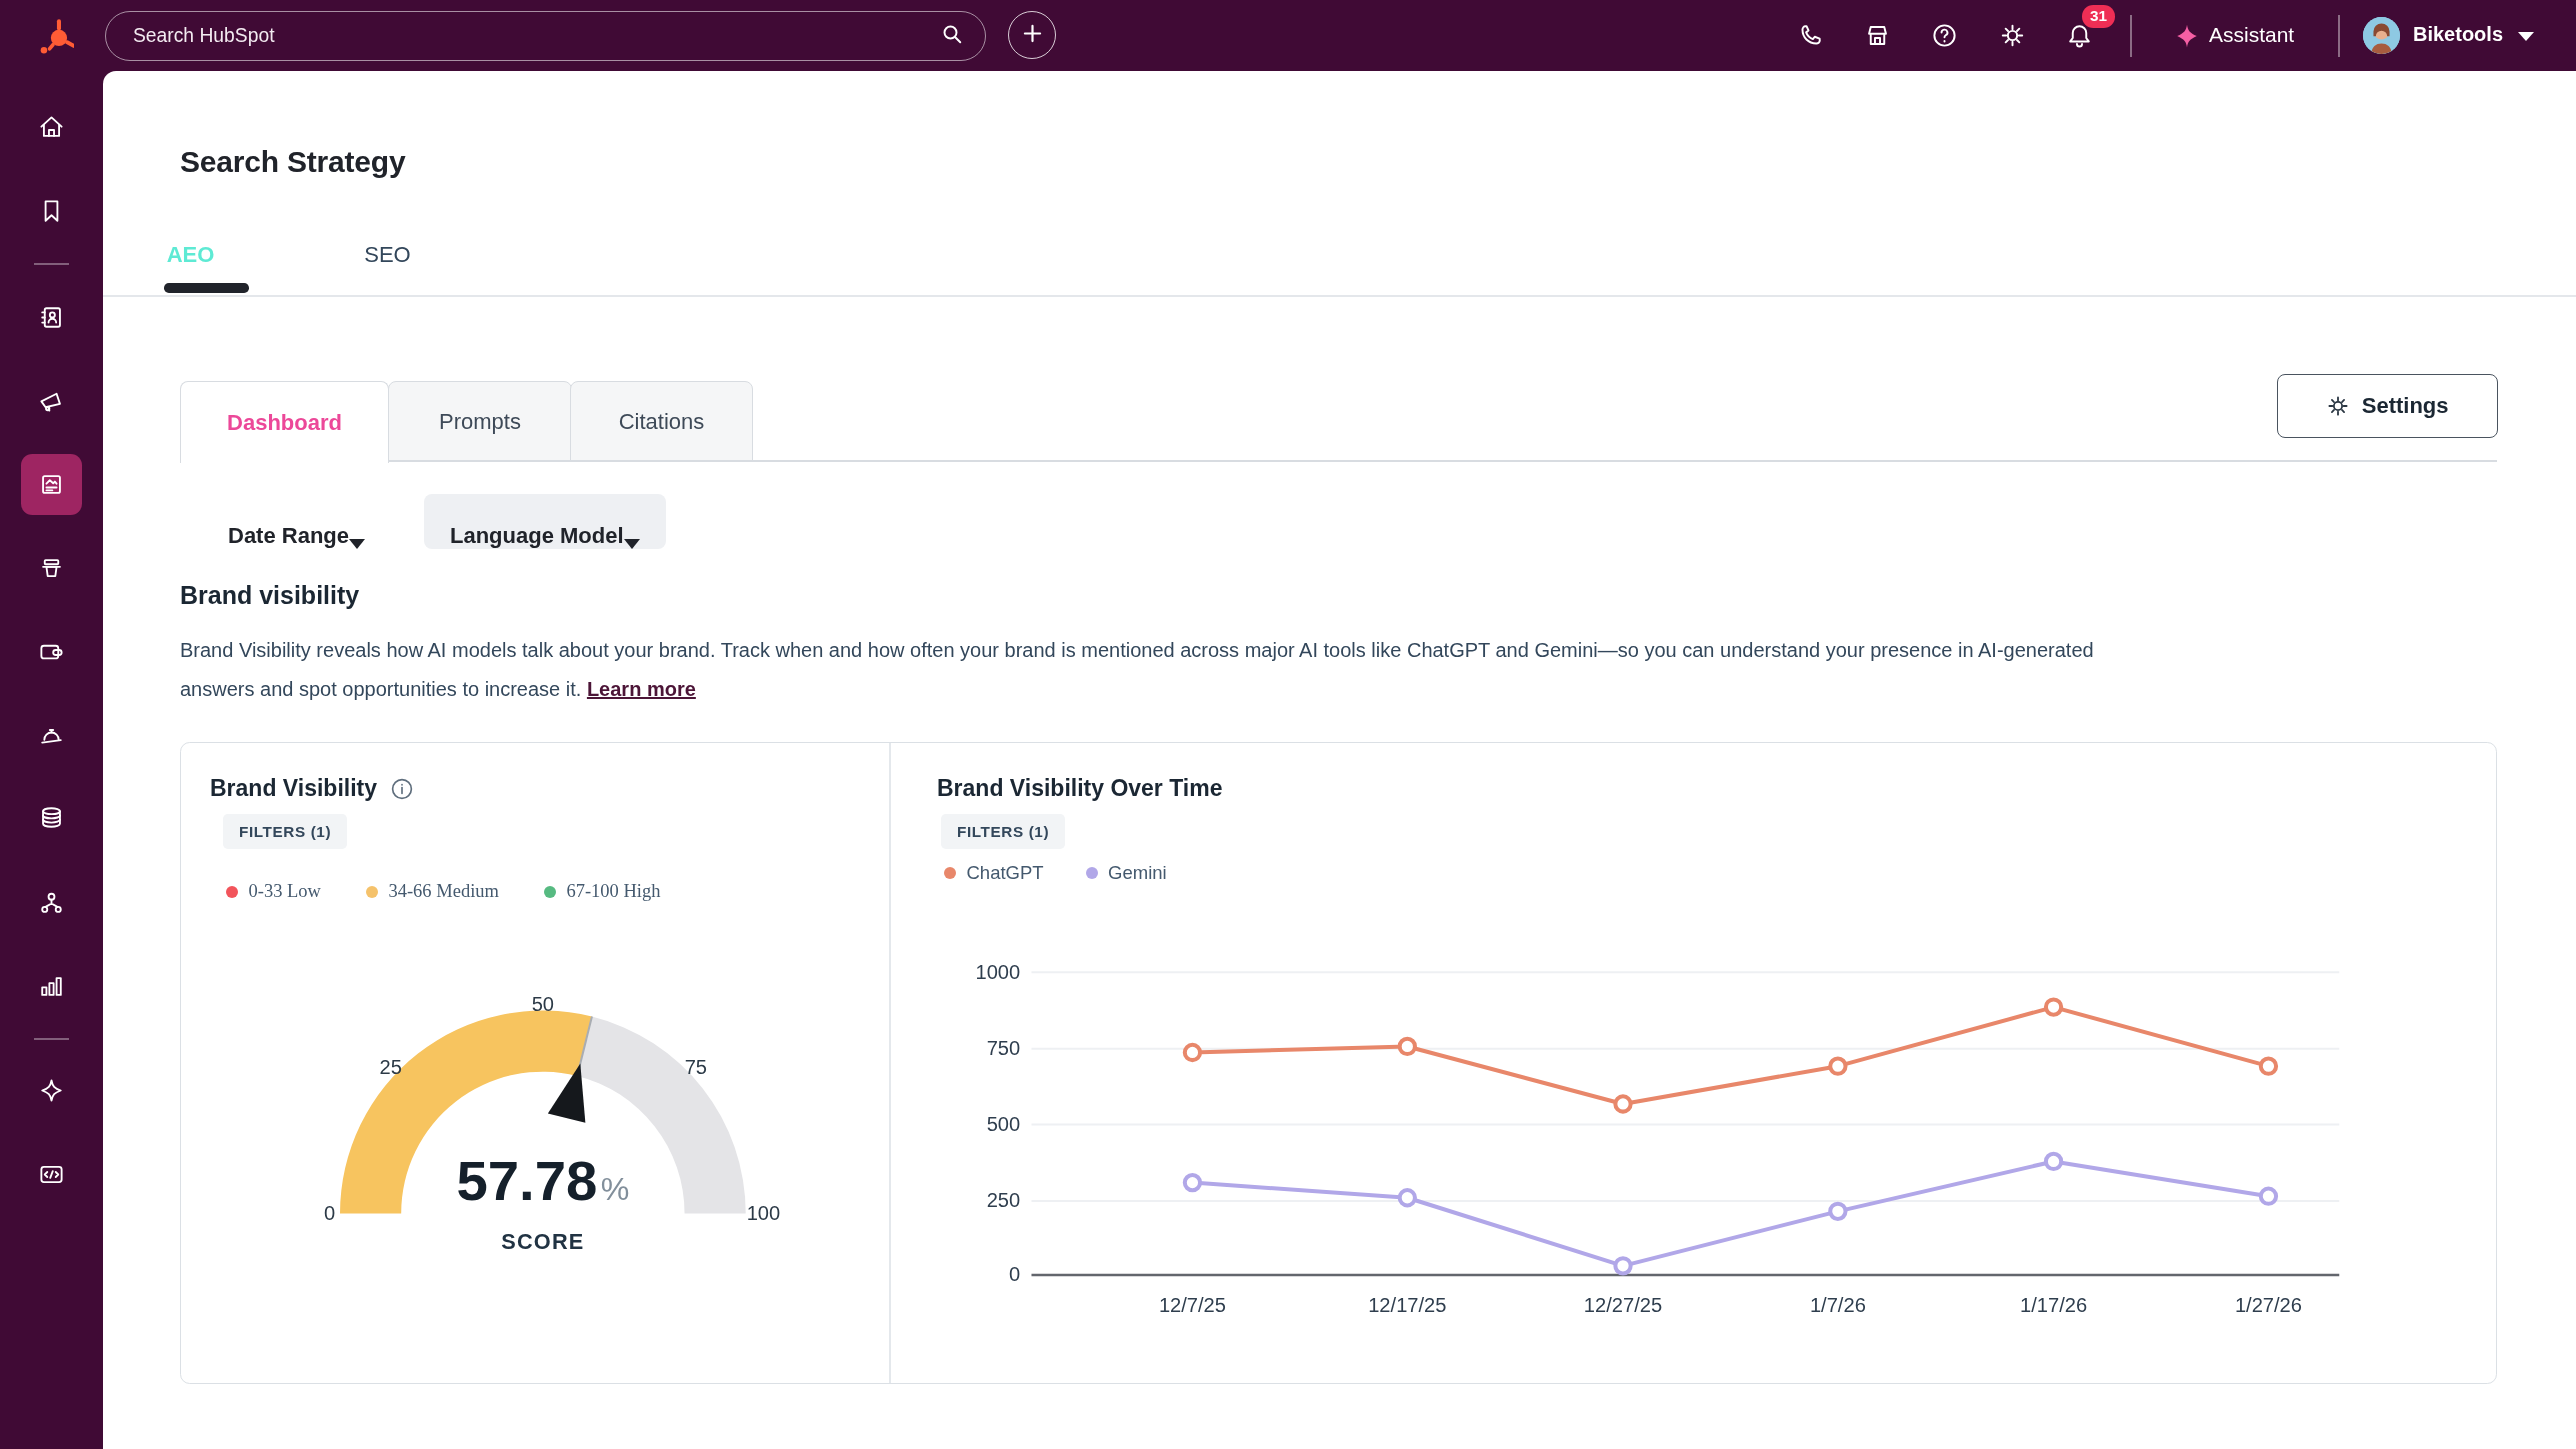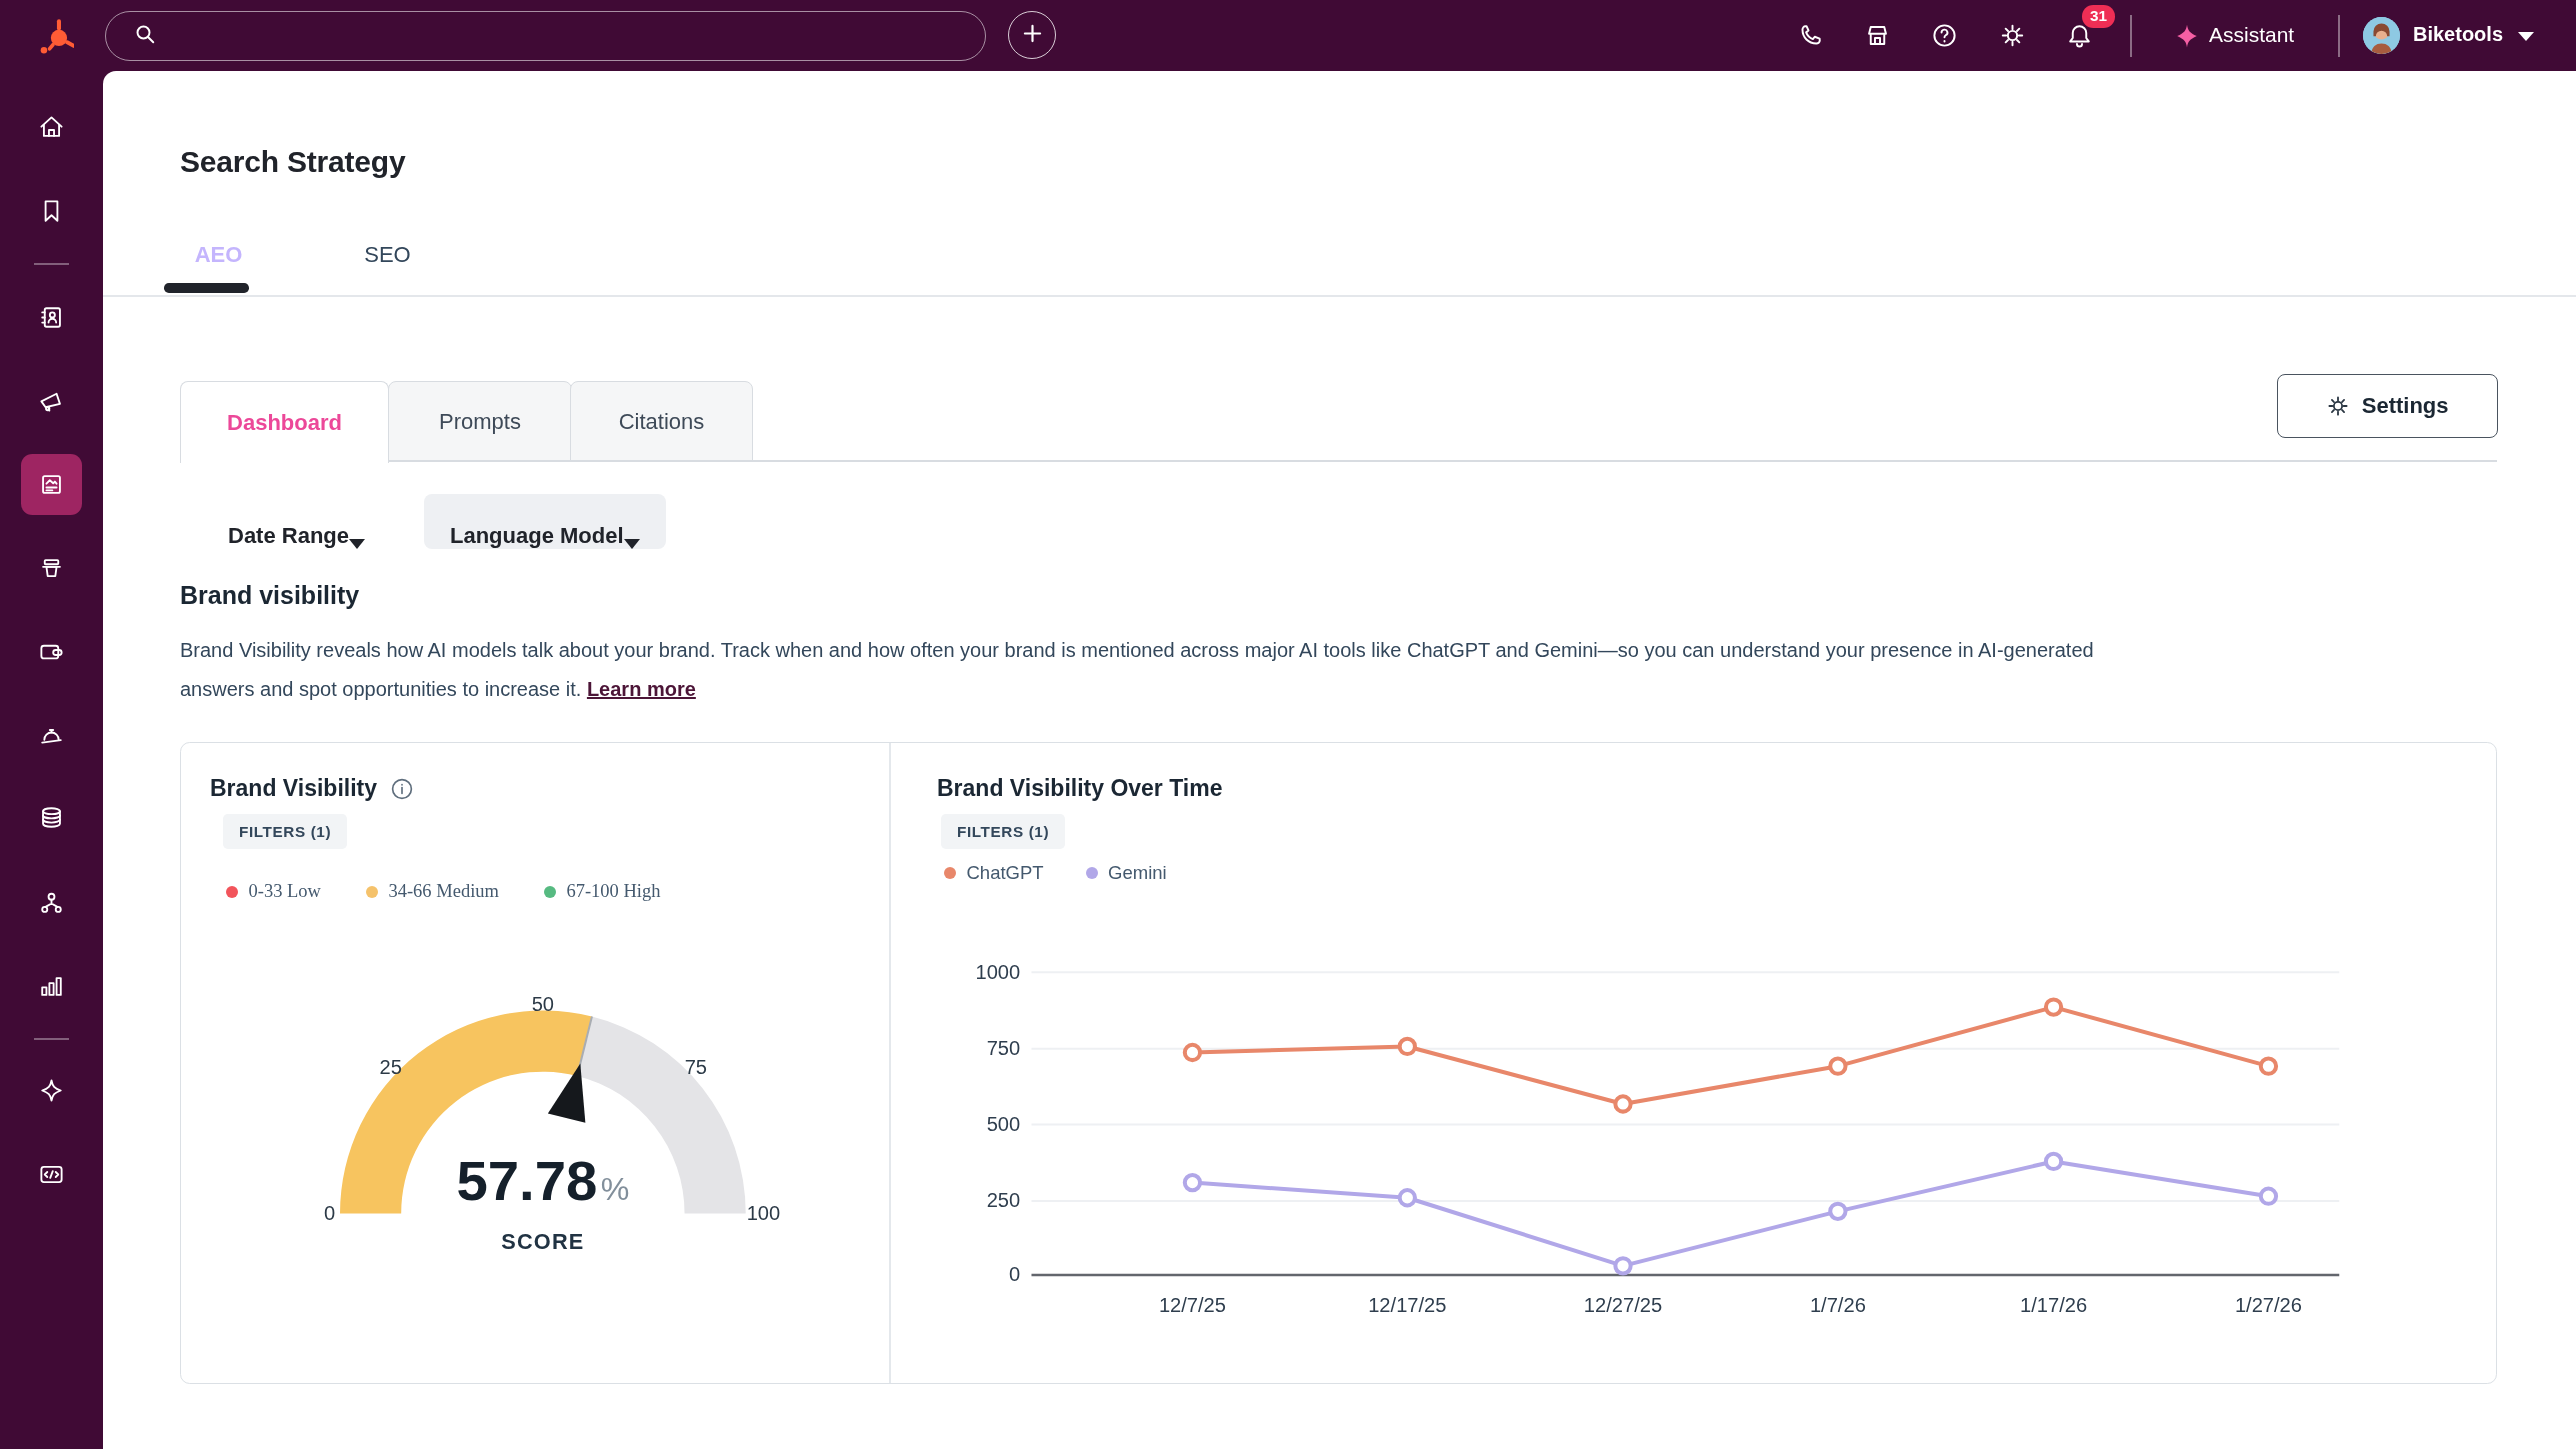--- a/index.html
+++ b/index.html
@@ -22,21 +22,21 @@
   #notif-badge{left:2082px;top:4.8px;background:#ef2e55;color:#fff;font-size:15.3px;font-weight:bold;
     border-radius:11.3px;padding:2.4px 8px;}
   #assistant-label{left:2209px;top:23px;color:#fff;font-size:21px;}
   #account-label{left:2413px;top:23px;color:#fff;font-size:20px;font-weight:bold;}
   #avatar{left:2363px;top:17px;width:37px;height:37px;border-radius:50%;overflow:hidden;background:#8ec9e3;}
   .caret{width:0;height:0;border-left:8px solid transparent;border-right:8px solid transparent;}
   #account-caret{left:2518px;top:32px;border-top:9.7px solid #ffffff;}
   
   #page-title{left:180px;top:145px;font-size:30px;font-weight:700;color:#20232a;letter-spacing:-0.2px;}
   .ptab{top:242px;width:85px;text-align:center;font-size:22px;}
-  #ptab-aeo{left:176px;font-weight:700;color:#c4b5fd;}
+  #ptab-aeo{left:148px;font-weight:700;color:#5eead4;}
   #ptab-seo{left:345px;font-weight:500;color:#33475b;}
   #ptab-underline{left:164px;top:283px;width:85px;height:9.7px;border-radius:4.8px;background:#21242b;}
   #ptab-divider{left:103px;top:295px;width:2473px;height:1.6px;background:#e4e7eb;}
   
   #tabs-hr{left:180px;top:460px;width:2317px;height:1.6px;background:#d8dce1;z-index:1;}
   .stab{top:381px;height:81px;box-sizing:border-box;border:1.6px solid #d8dce1;border-radius:8px 8px 0 0;
     display:flex;align-items:center;justify-content:center;font-size:22px;}
   #tab-dashboard{left:180px;width:209px;background:#fff;border-bottom:none;z-index:2;font-weight:700;color:#ec4899;height:82px;}
   #tab-prompts{left:388px;width:184px;background:#f5f6f7;color:#3e4a58;z-index:0;}
   #tab-citations{left:570px;width:183px;background:#f5f6f7;color:#3e4a58;z-index:0;}
@@ -73,20 +73,21 @@
   <span class="abs" style="left:35px;top:16px;width:39px;height:39px;">
     <svg viewBox="0 0 48 48" width="39" height="39" fill="#ff5c35">
       <rect x="27" y="4" width="5" height="14" rx="2.5"></rect>
       <circle cx="29.5" cy="27" r="10"></circle>
       <rect x="27" y="4" width="5" height="14" rx="2.5" transform="rotate(118 29.5 27)"></rect>
       <rect x="27" y="36" width="4.5" height="11" rx="2.2" transform="rotate(40 29.5 27)"></rect>
       <circle cx="11" cy="42" r="4"></circle>
     </svg>
   </span>
   <div id="search-pill" class="abs">
+    <span class="ph">Search HubSpot</span>
     <span>
       <svg viewBox="0 0 32 32" width="24" height="24" fill="none" stroke="#fff" stroke-width="2.6" stroke-linecap="round">
         <circle cx="14" cy="14" r="8"></circle>
           <path d="M20 20l7 7"></path>
       </svg>
     </span>
   </div>
   <div id="add-btn" class="abs">
     <span>
       <svg viewBox="0 0 32 32" width="27" height="27" stroke="#fff" stroke-width="2.6" stroke-linecap="round">

